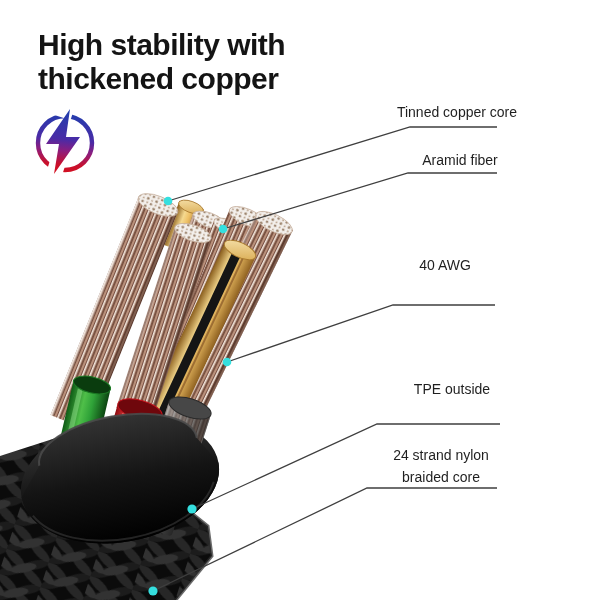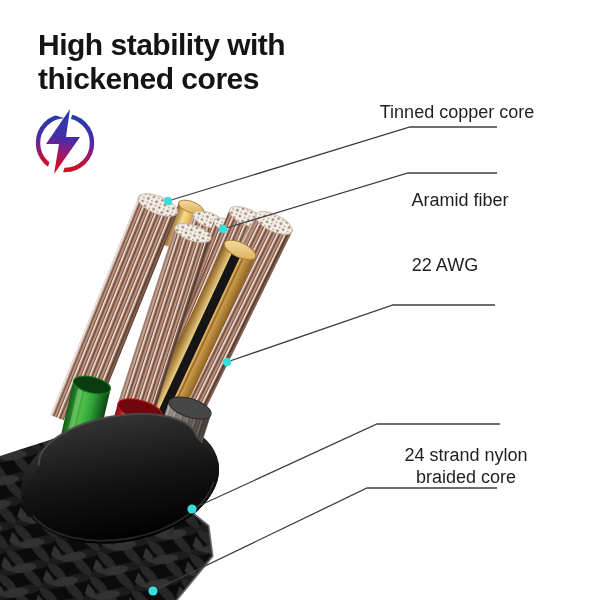--- a/index.html
+++ b/index.html
@@ -9,28 +9,28 @@
   }
   #cable-svg{position:absolute;left:0;top:0;width:600px;height:600px;}
   .page-title{
     position:absolute;left:38px;top:28px;
     font-size:30px;line-height:34px;font-weight:700;letter-spacing:-0.5px;
     color:#141414;white-space:nowrap;
   }
   .icon-wrap{position:absolute;left:26px;top:104px;width:78px;height:78px;}
   .callout{
     position:absolute;transform:translateX(-50%);
-    font-size:18px;line-height:22px;color:#1f1f1f;
+    font-size:14px;line-height:22px;color:#1f1f1f;
     text-align:center;white-space:nowrap;font-weight:400;
   }
   .callout-copper{left:457px;top:101px;}
-  .callout-aramid{left:460px;top:149px;margin-top:40px;}
+  .callout-aramid{left:460px;top:149px;}
   .callout-awg{left:445px;top:254px;}
   .callout-tpe{left:452px;top:378px;}
-  .callout-braid{left:466px;top:444px;}
+  .callout-braid{left:441px;top:444px;}
 </style>
 </head>
 <body>
 
 <div id="stage">
 
   <svg id="cable-svg" viewBox="0 0 600 600">
     <defs>
       <pattern id="stripes" width="7" height="12" patternUnits="userSpaceOnUse">
         <rect width="7" height="12" fill="#9b6f5b"></rect>
@@ -185,21 +185,21 @@
       <circle cx="168" cy="201" r="4.3"></circle>
       <circle cx="223" cy="229" r="4.3"></circle>
       <circle cx="227" cy="362" r="4.3"></circle>
       <circle cx="192" cy="509" r="4.6"></circle>
       <circle cx="153" cy="591" r="4.6"></circle>
     </g>
   </svg>
 
   <div class="page-title">
     <div>High stability with</div>
-    <div>thickened cores</div>
+    <div>thickened copper</div>
   </div>
 
   <div class="icon-wrap">
     <svg viewBox="0 0 78 78" width="78" height="78">
       <defs>
         <linearGradient id="iconGrad" x1="39" y1="5" x2="32" y2="72" gradientUnits="userSpaceOnUse">
           <stop offset="0" stop-color="#1e3fae"></stop>
           <stop offset="0.45" stop-color="#4a2ba6"></stop>
           <stop offset="0.62" stop-color="#8c1d7e"></stop>
           <stop offset="0.82" stop-color="#c8102c"></stop>
@@ -209,20 +209,21 @@
       <circle cx="39" cy="39" r="27" fill="none" stroke="url(#iconGrad)" stroke-width="4.4"></circle>
       <rect x="31" y="0" width="16" height="14" fill="#ffffff" transform="rotate(18 39 7)"></rect>
       <rect x="22" y="57" width="16" height="14" fill="#ffffff" transform="rotate(18 30 64)"></rect>
       <path d="M44 5 L20 40 L33 40 L28 70 L54 33 L40 33 Z" fill="url(#iconGrad)"></path>
     </svg>
   </div>
 
   <div class="callout callout-copper">Tinned copper core</div>
   <div class="callout callout-aramid">Aramid fiber</div>
   <div class="callout callout-awg">
-    <div>22 AWG</div>
-  </div>
+    <div>40 AWG</div>
+  </div>
+  <div class="callout callout-tpe">TPE outside</div>
   <div class="callout callout-braid">
     <div>24 strand nylon</div>
     <div>braided core</div>
   </div>
 
 </div>
 
 </body></html>

